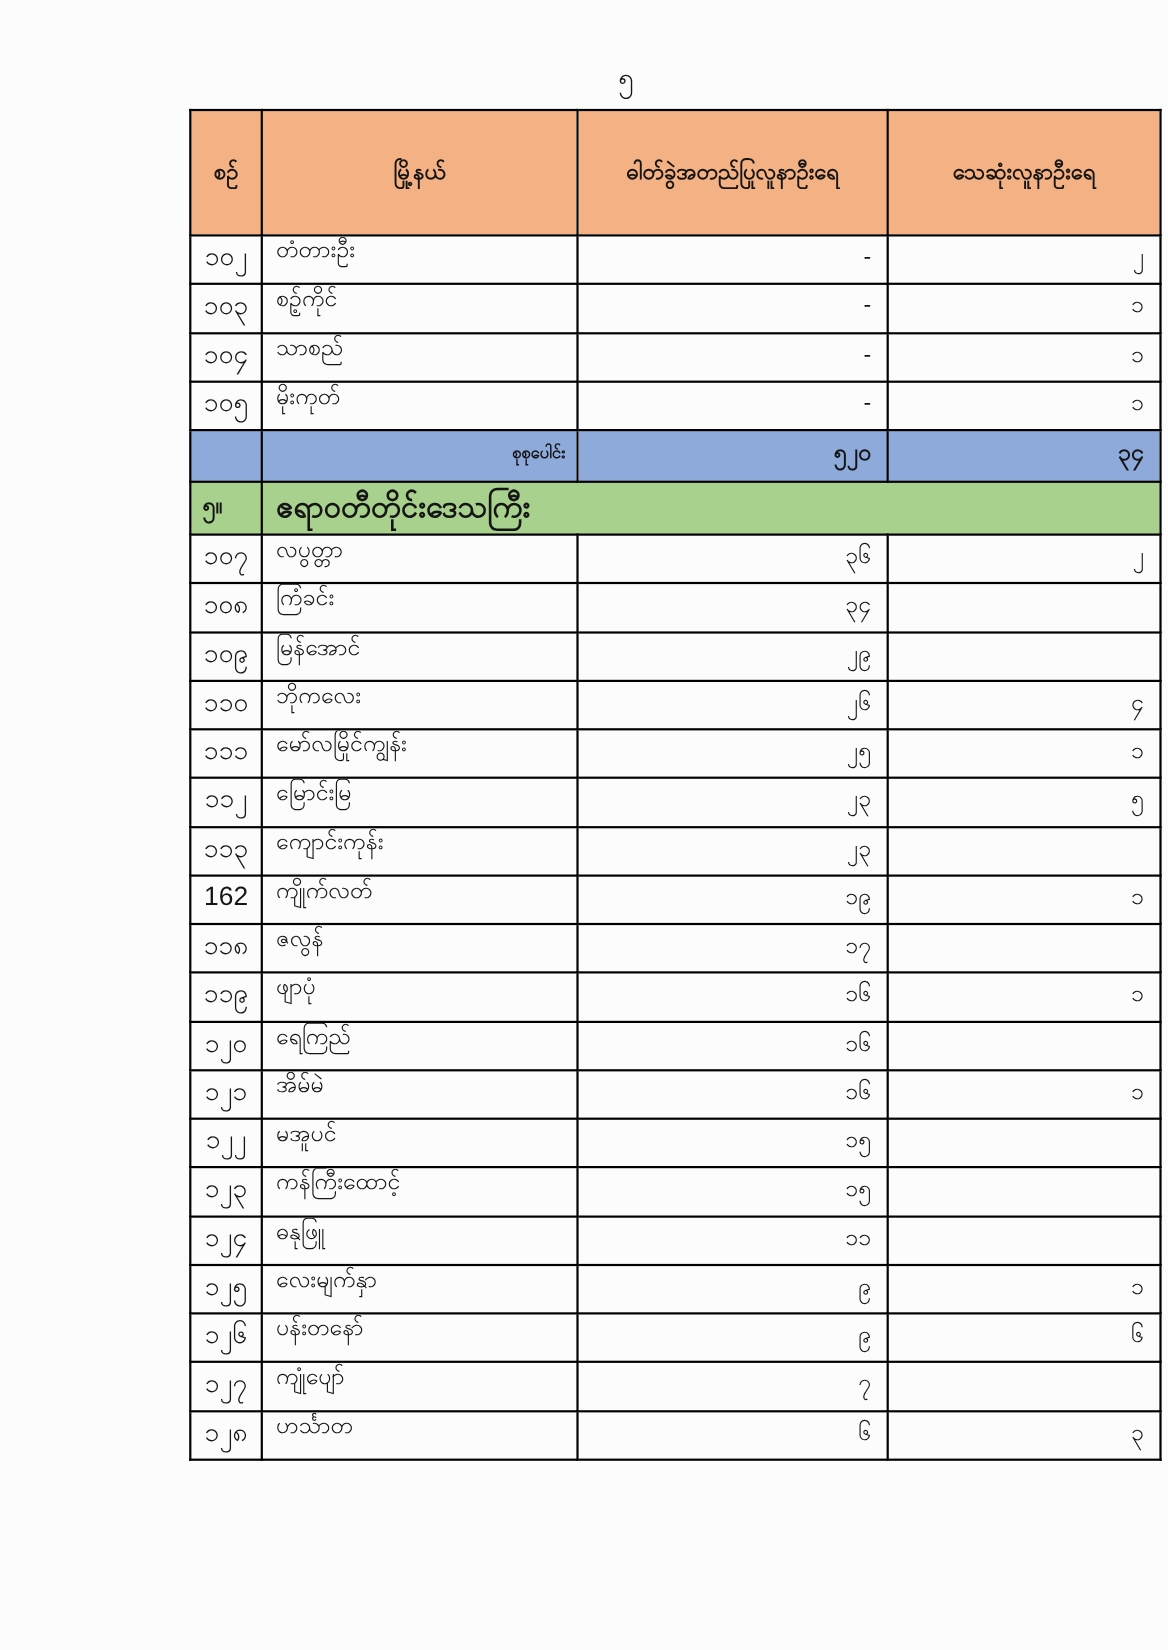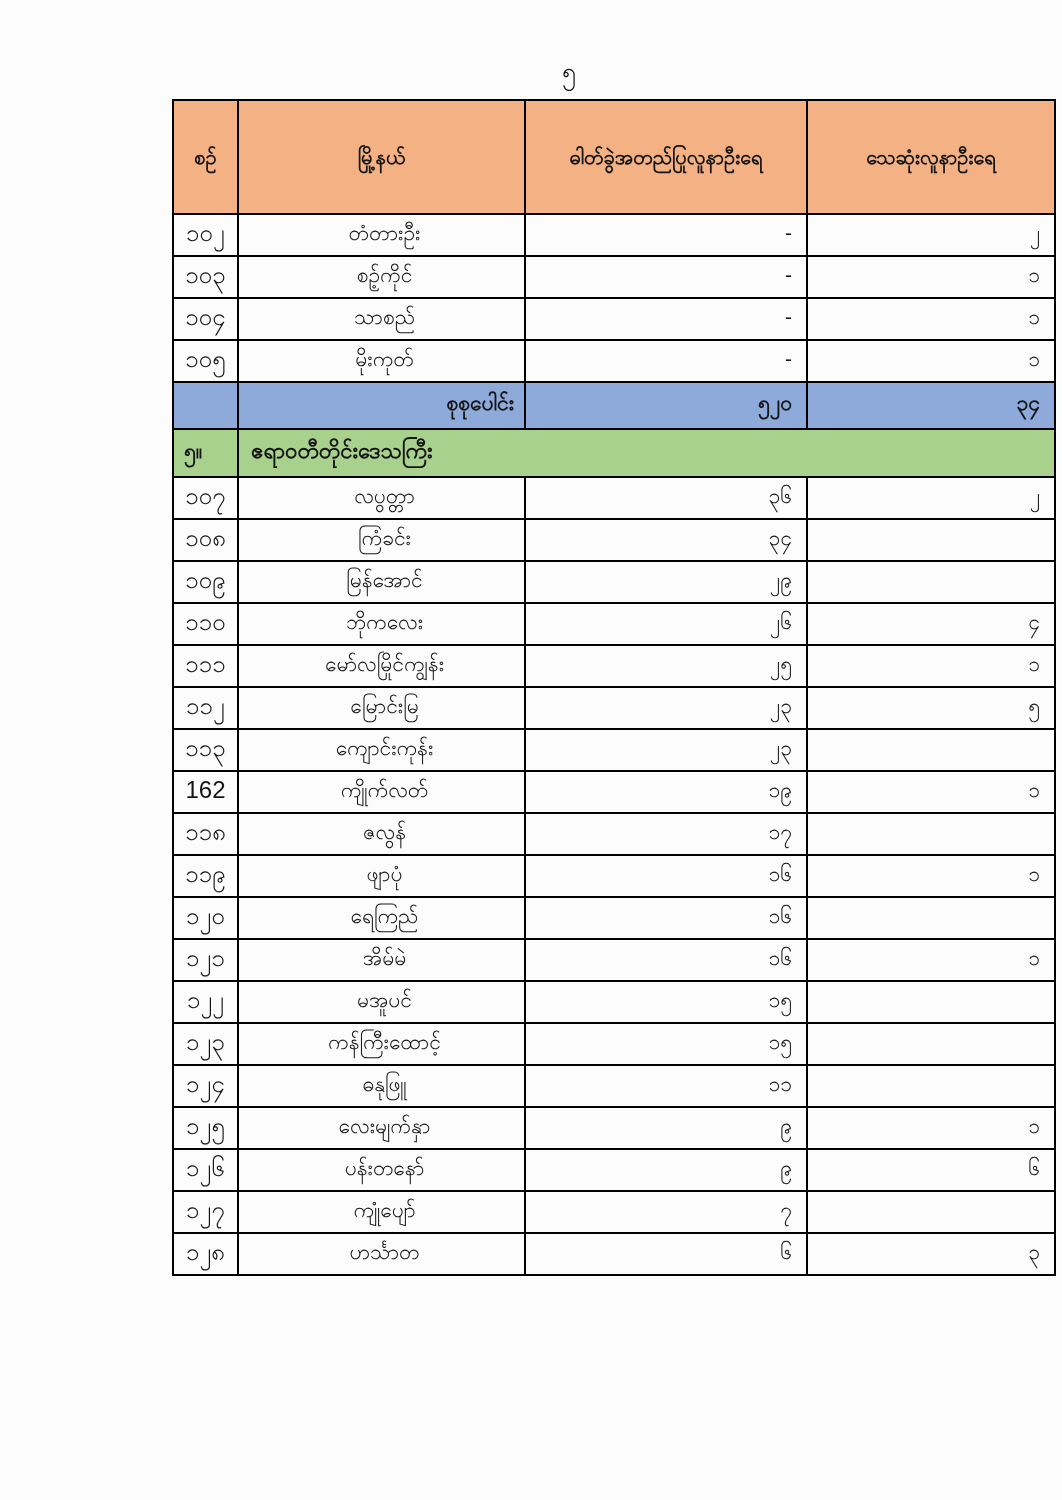--- a/index.html
+++ b/index.html
@@ -42,50 +42,50 @@
   }
   tr.r-data   { height:42px; }
   tr.r-total  { height:47px; }
   tr.r-section{ height:48px; }
   td.cell-no {
     text-align:center;
     font-size:24px;
     padding:0 2px 4px 2px;
   }
   td.cell-township {
-    text-align:center;
+    text-align:left;
     font-size:21px;
-    padding:0 6px 4px 12px;
+    padding:0 6px 16px 12px;
   }
   td.cell-num {
     text-align:right;
     font-size:21px;
     padding:0 14px 4px 2px;
   }
   tr.r-total td {
     background:#8EAADB;
     font-weight:bold;
   }
   tr.r-total td.total-label {
     text-align:right;
-    font-size:21px;
+    font-size:15px;
     padding:0 10px 4px 2px;
   }
   tr.r-section td {
     background:#A9D18E;
     font-weight:bold;
   }
   tr.r-section td.section-no {
     text-align:left;
     font-size:21px;
     padding:0 2px 4px 10px;
   }
   tr.r-section td.section-title {
     text-align:left;
-    font-size:22px;
+    font-size:28px;
     padding:0 6px 4px 12px;
   }
 </style>
 </head>
 <body>
 
 <div class="page">
 
   <div class="page-number">၅</div>
 

